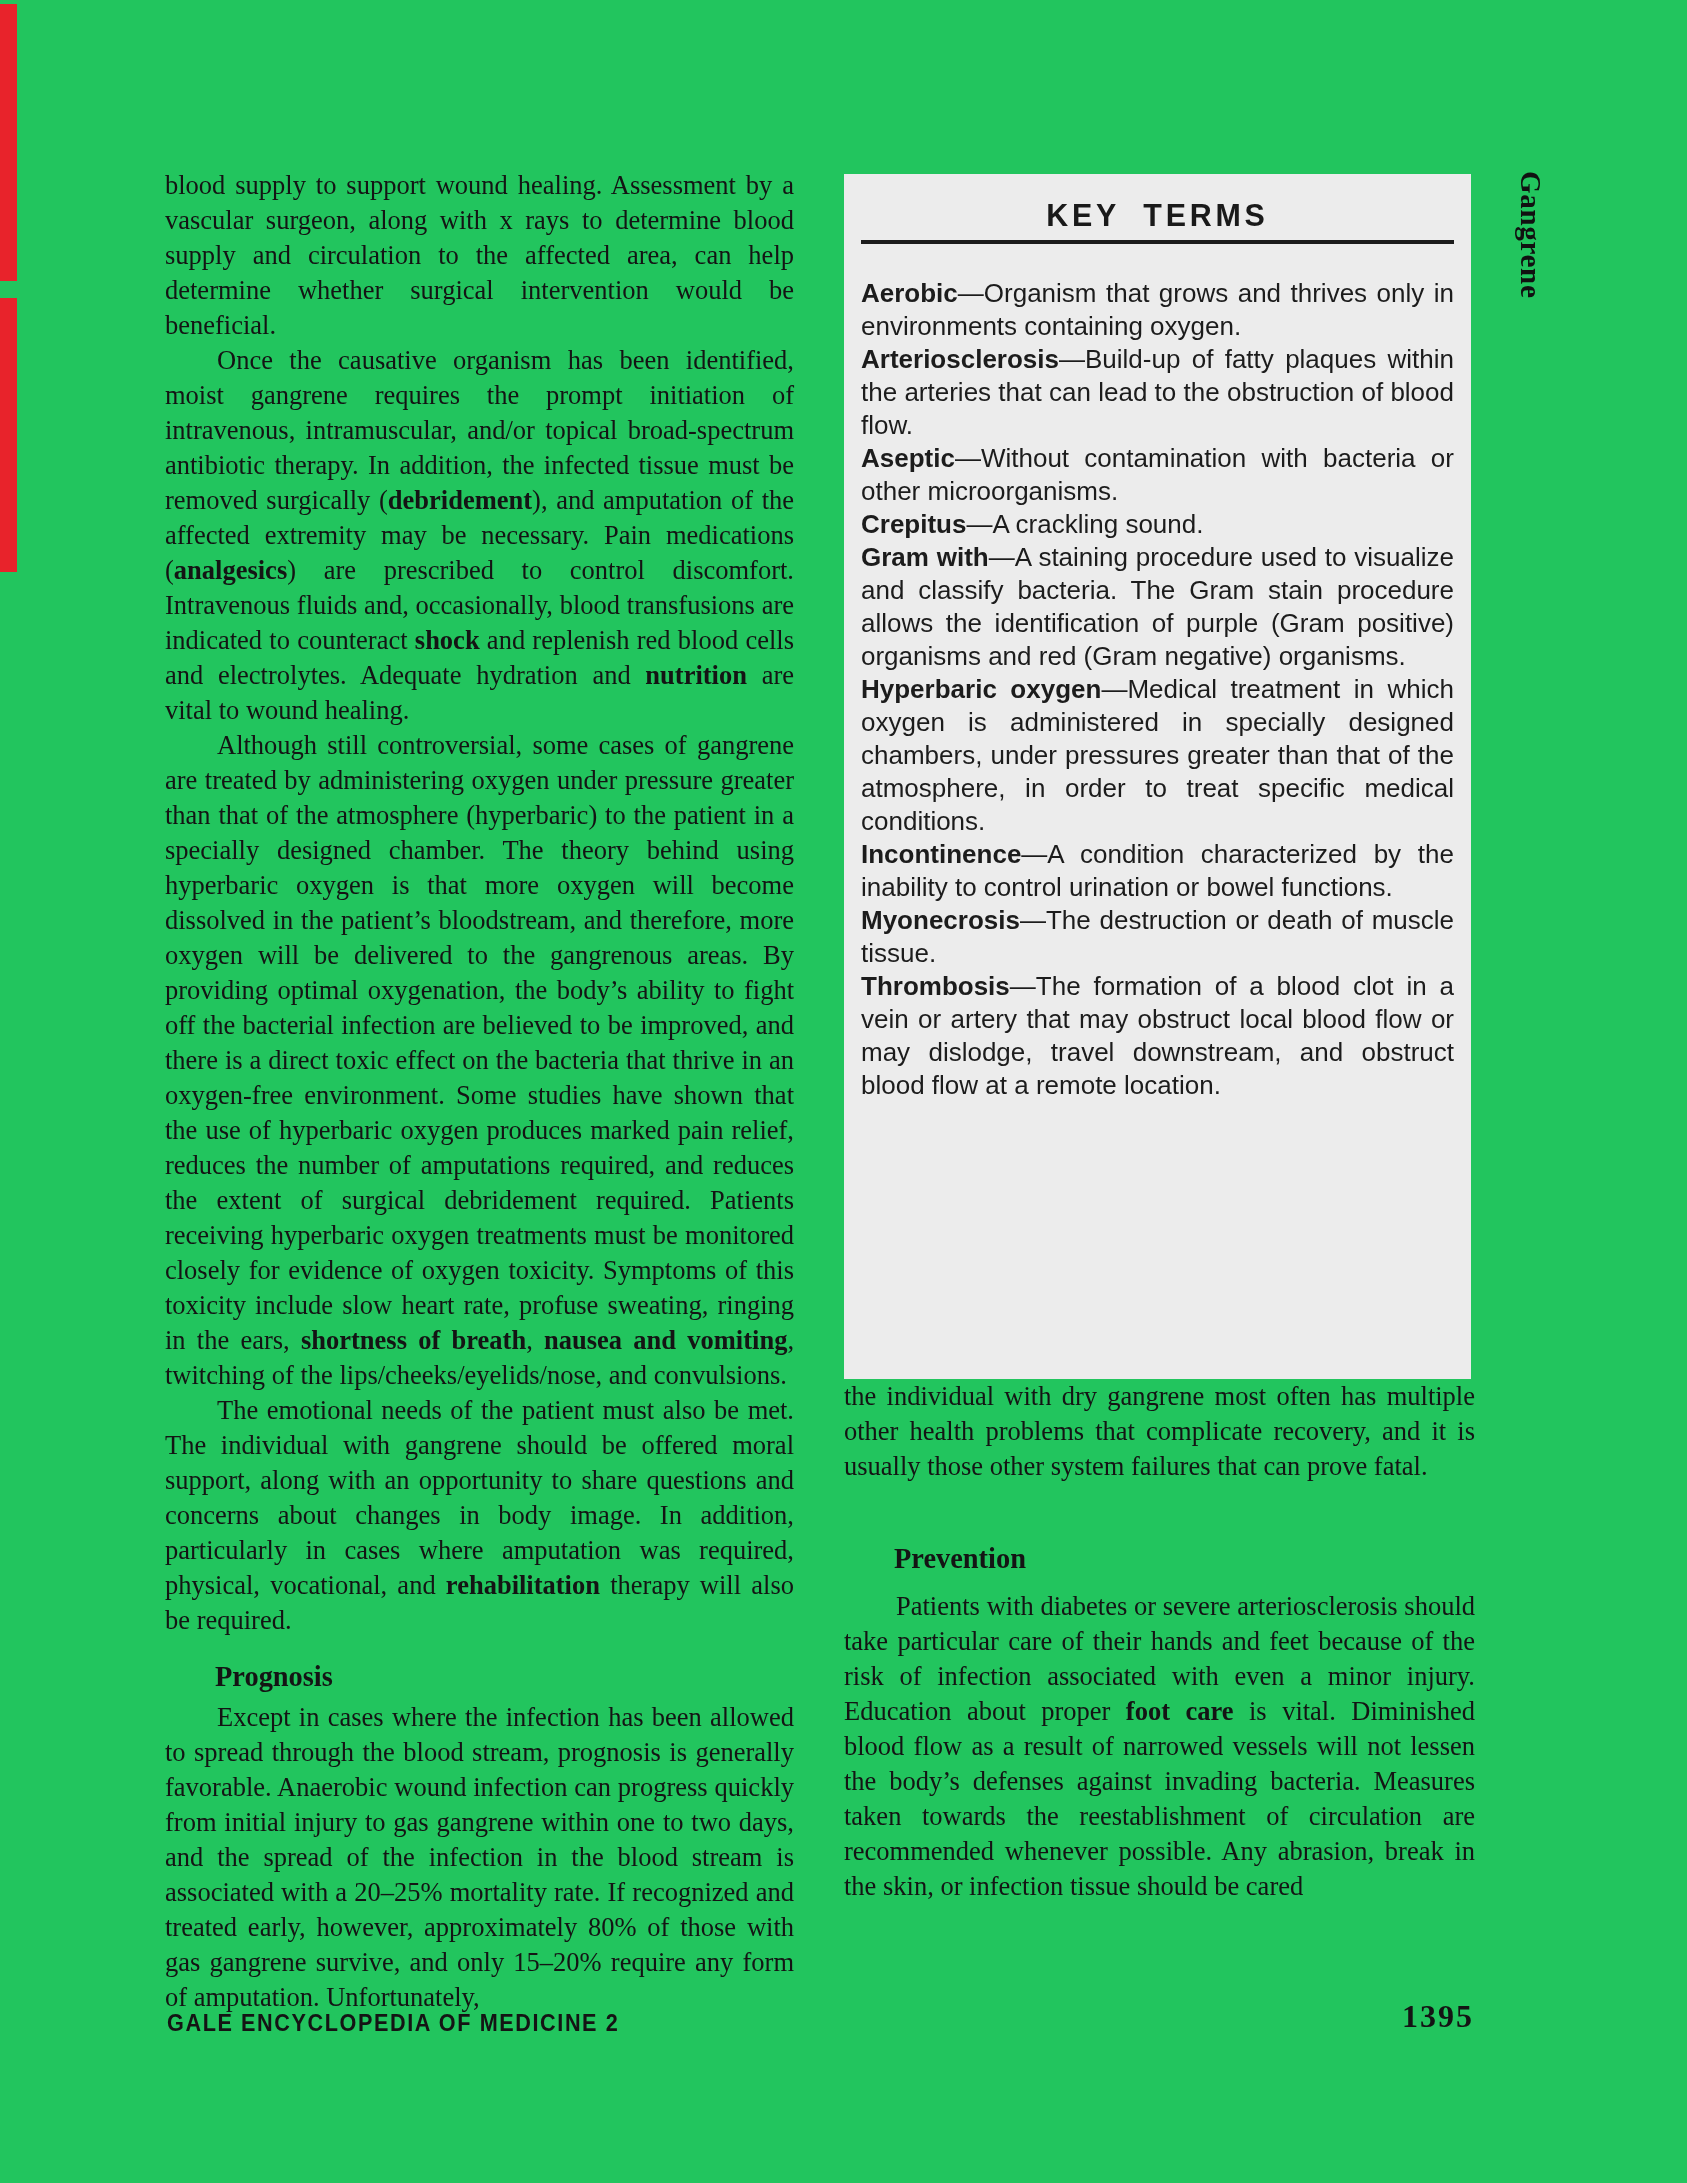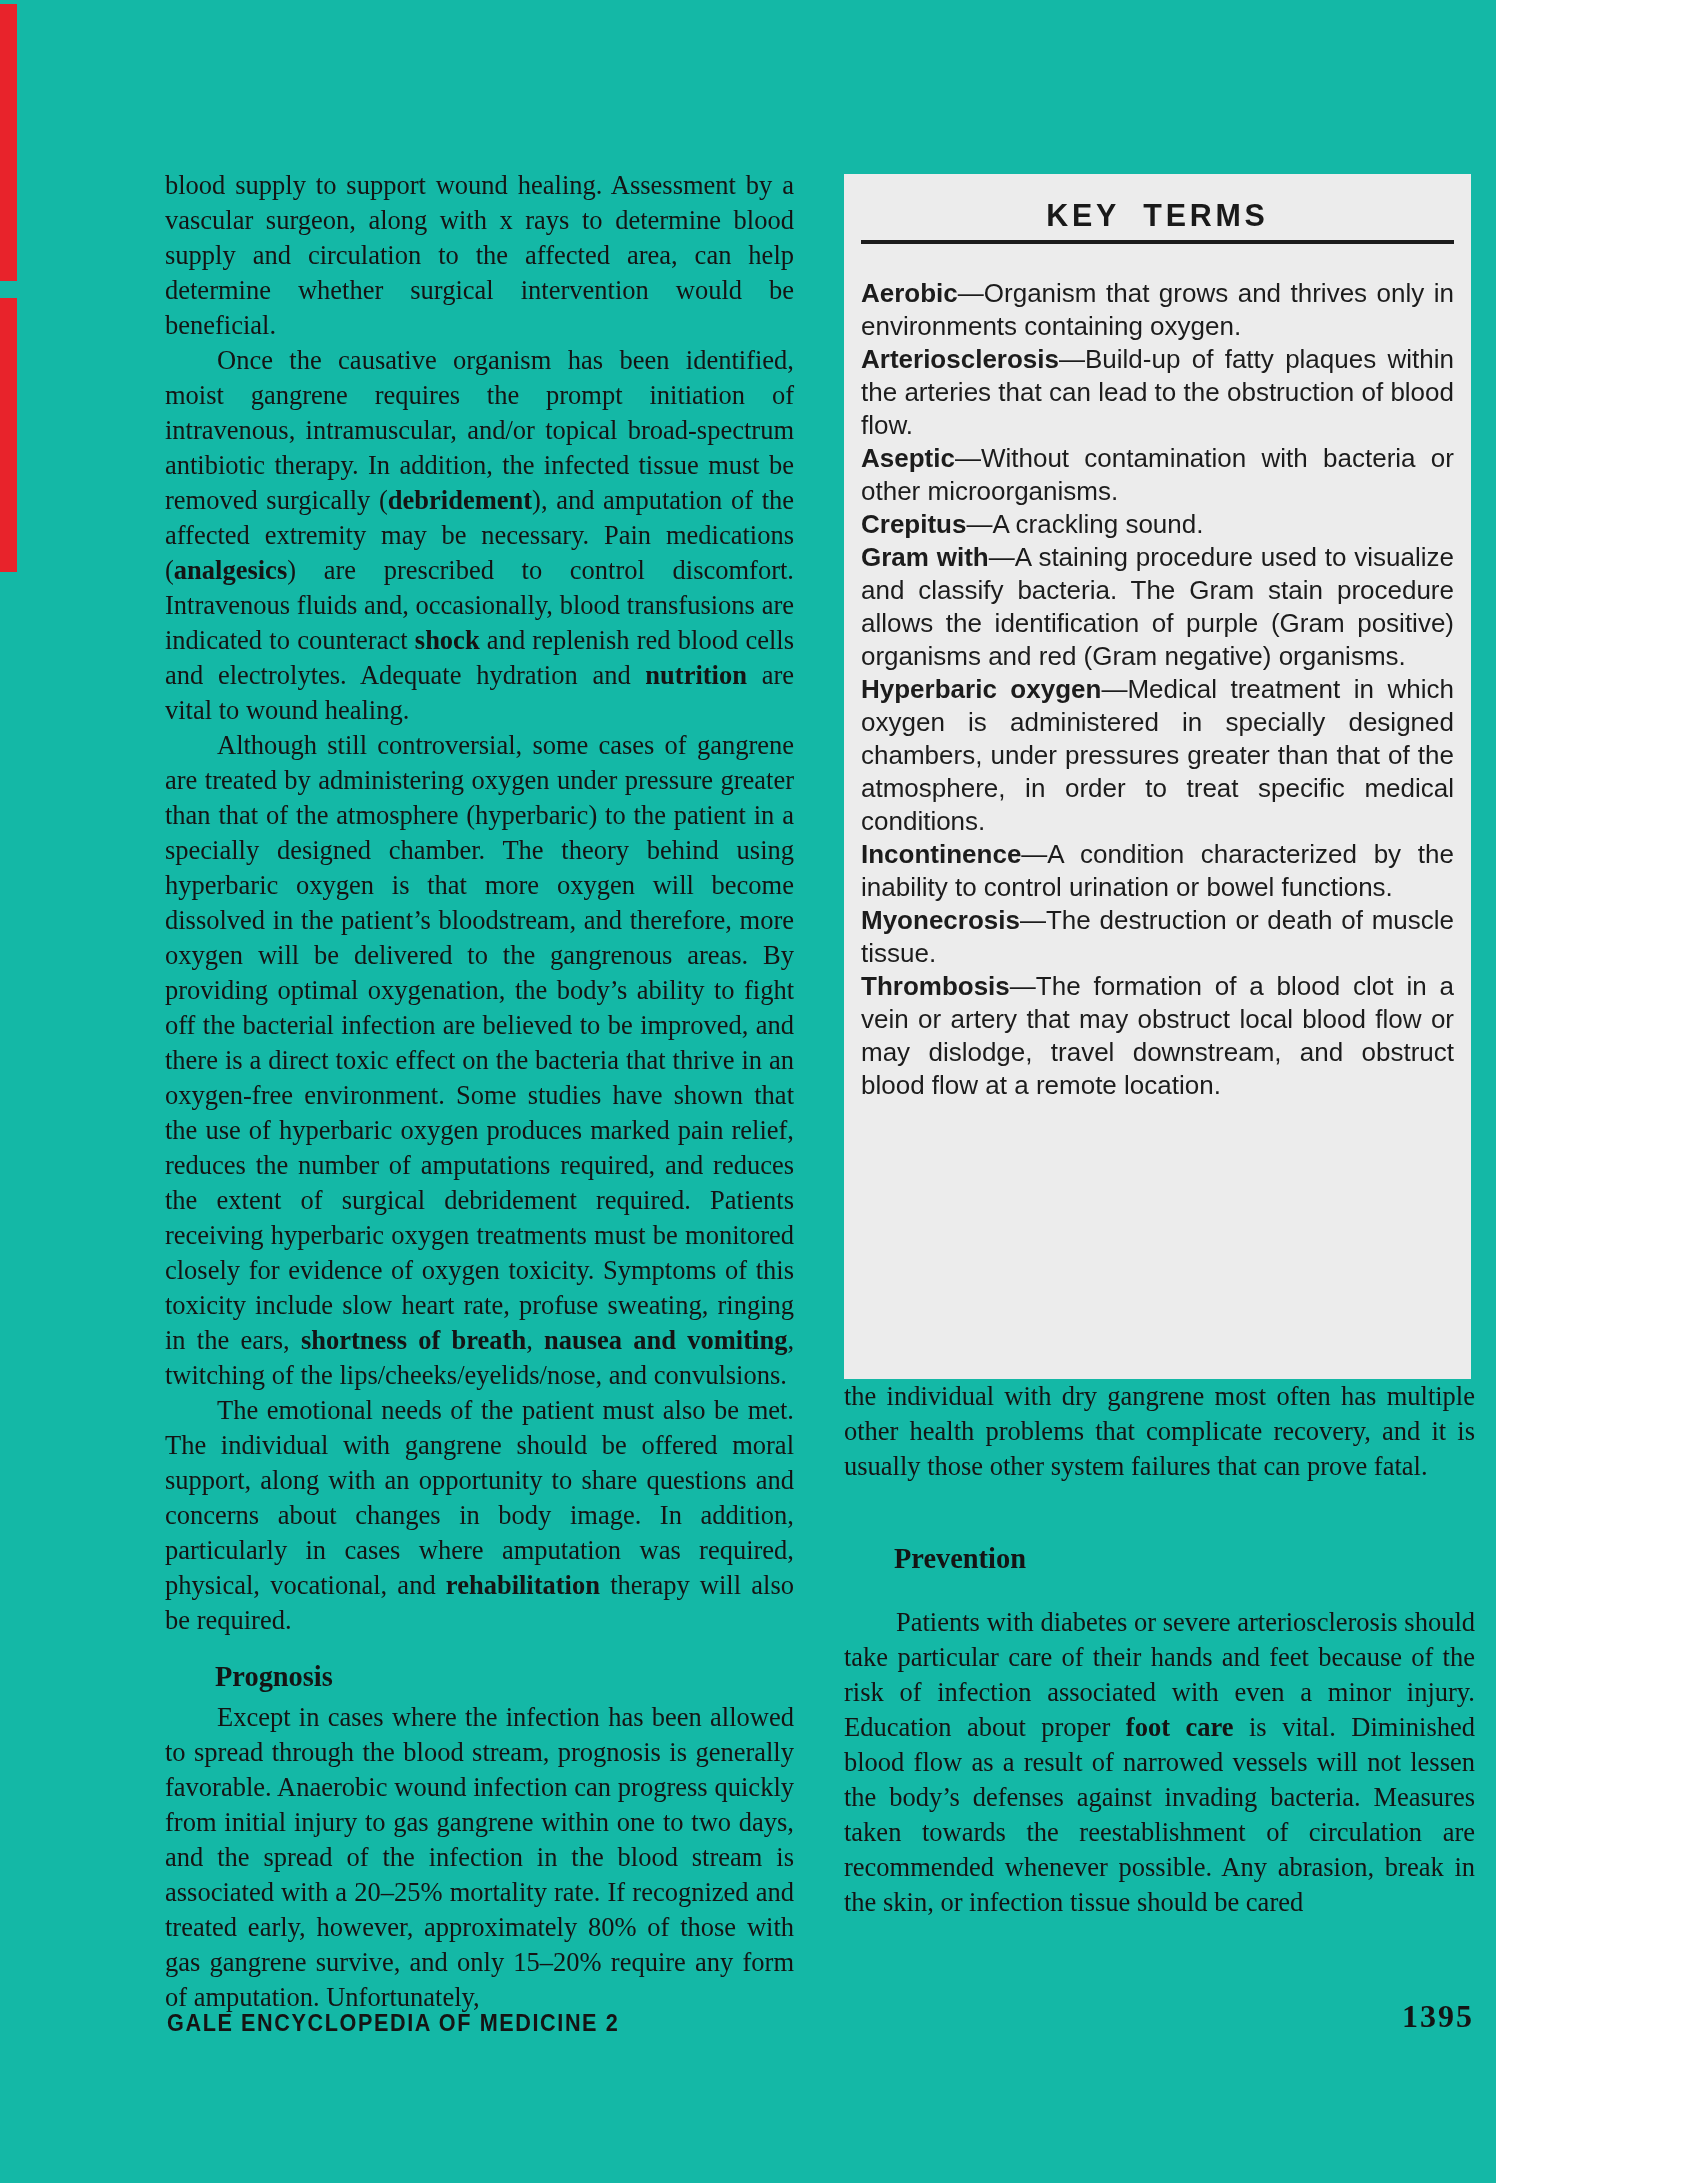--- a/index.html
+++ b/index.html
@@ -1,17 +1,17 @@
 <!DOCTYPE html>
 <html style="font-size:10.6px"><head>
 <meta charset="utf-8">
 <style>
   html,body { margin:0; padding:0; background:#ffffff; }
   .page {
-    position:relative; width:1496px; height:2183px; background:#14b8a6;
+    position:relative; width:1687px; height:2183px; background:#22c55e;
     font-family:"Liberation Serif", serif; color:#141414; overflow:hidden;
   }
   .edge-bar { position:absolute; left:0; width:17px; }
   .col { position:absolute; text-align:justify; font-size:26.5px; line-height:35px; }
   .col p { margin:0; text-indent:52px; }
   .col p.flush { text-indent:0; }
   .section-heading {
     font-size:28.4px; font-weight:bold; line-height:33px;
     margin:22px 0 7.3px 50px; text-align:left; text-indent:0;
   }
@@ -23,21 +23,21 @@
     text-align:center; font-weight:bold; font-size:32px; line-height:37px;
     letter-spacing:4px; word-spacing:12px; color:#1a1a1a;
     transform:scaleX(0.95); transform-origin:center;
   }
   .kt-rule { height:4px; background:#1c1c1c; margin:6.6px 0 33px 0; }
   .kt-entry {
     font-size:26px; line-height:33px; margin:0 0 12px 0;
     text-align:justify; color:#1c1c1c;
   }
   .after-box { margin-top:75px; }
-  .prevention-heading { margin-top:58px; margin-bottom:30px; }
+  .prevention-heading { margin-top:58px; margin-bottom:14px; }
   .sidebar-tab {
     position:absolute; left:1514px; top:171px;
     writing-mode:vertical-rl; text-orientation:mixed;
     font-family:"Liberation Serif", serif; font-weight:bold;
     font-size:29px; letter-spacing:0.7px; color:#111;
   }
   .footer-book {
     position:absolute; left:167px; top:2010px;
     font-family:"Liberation Sans", sans-serif; font-weight:bold;
     font-size:23px; letter-spacing:1.7px; color:#141414;

